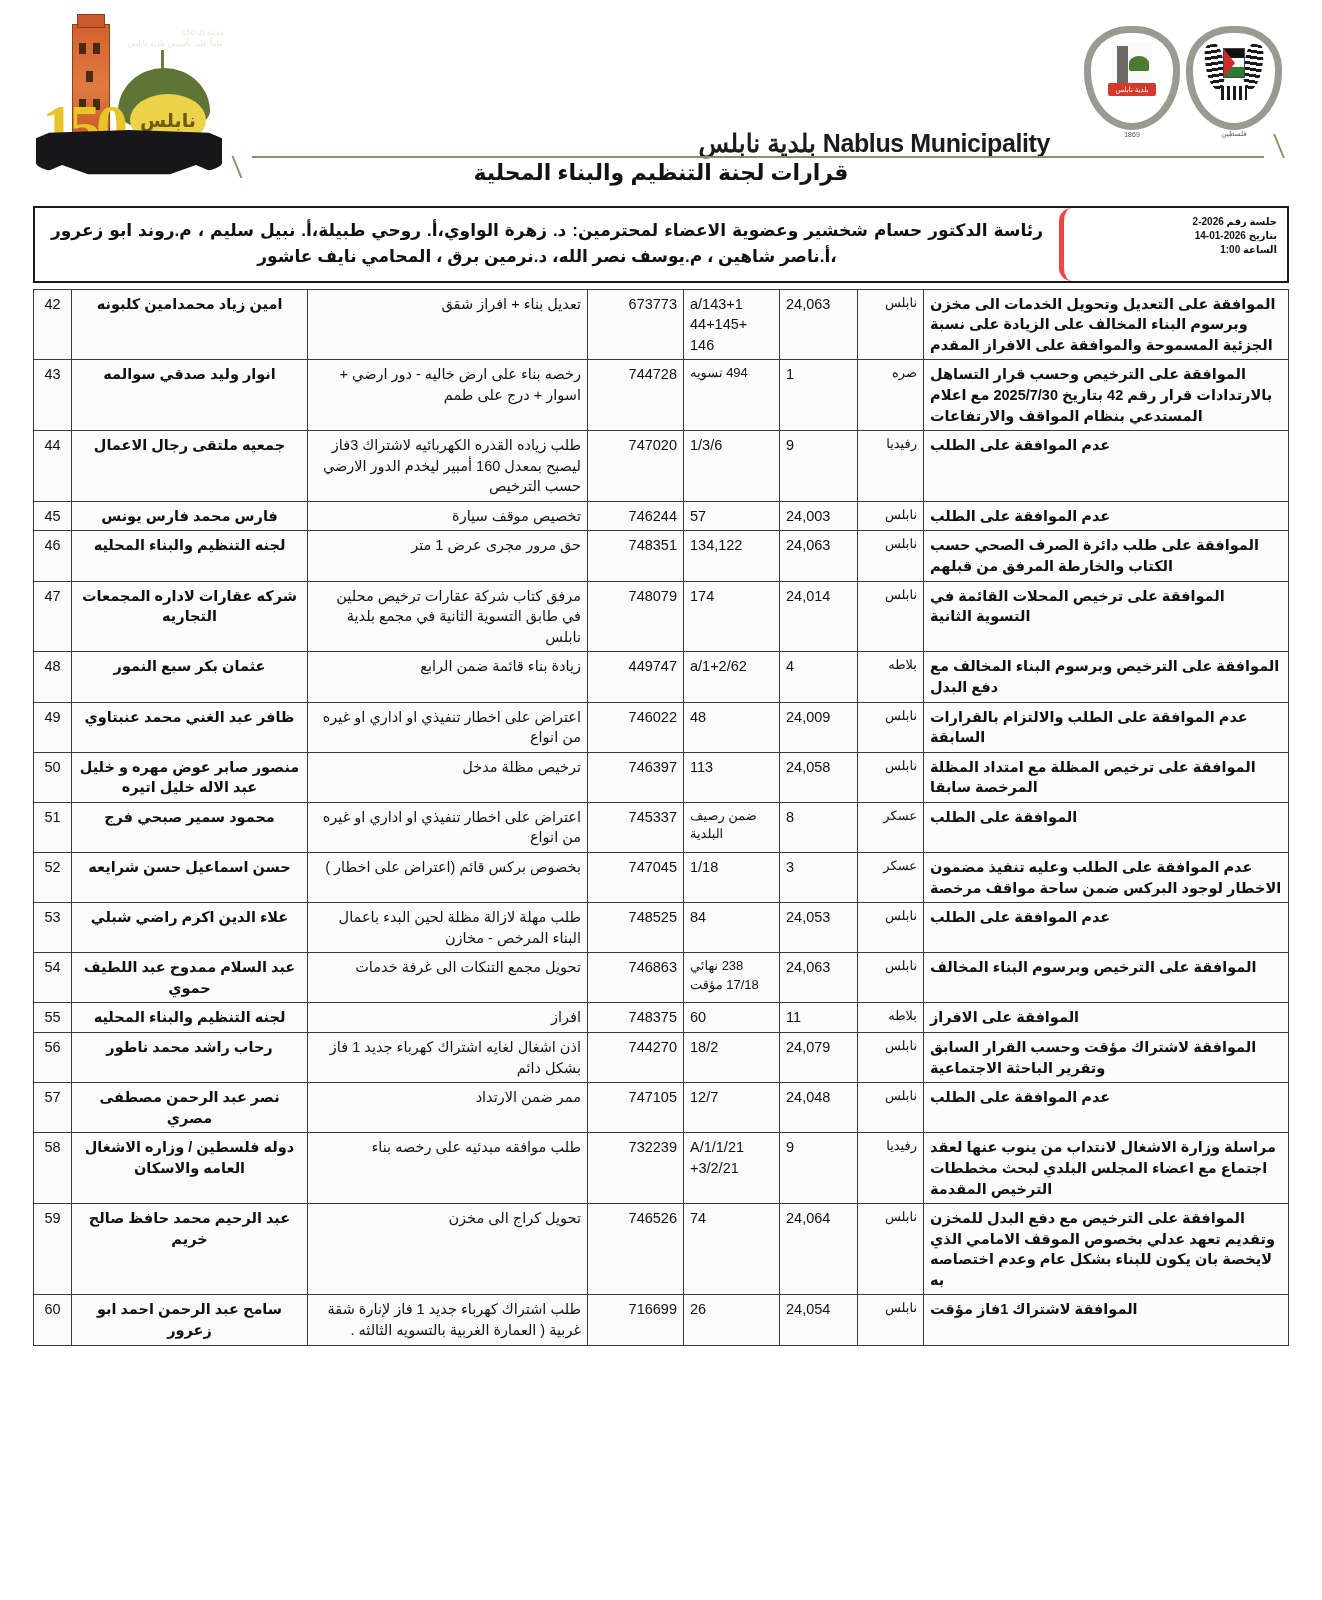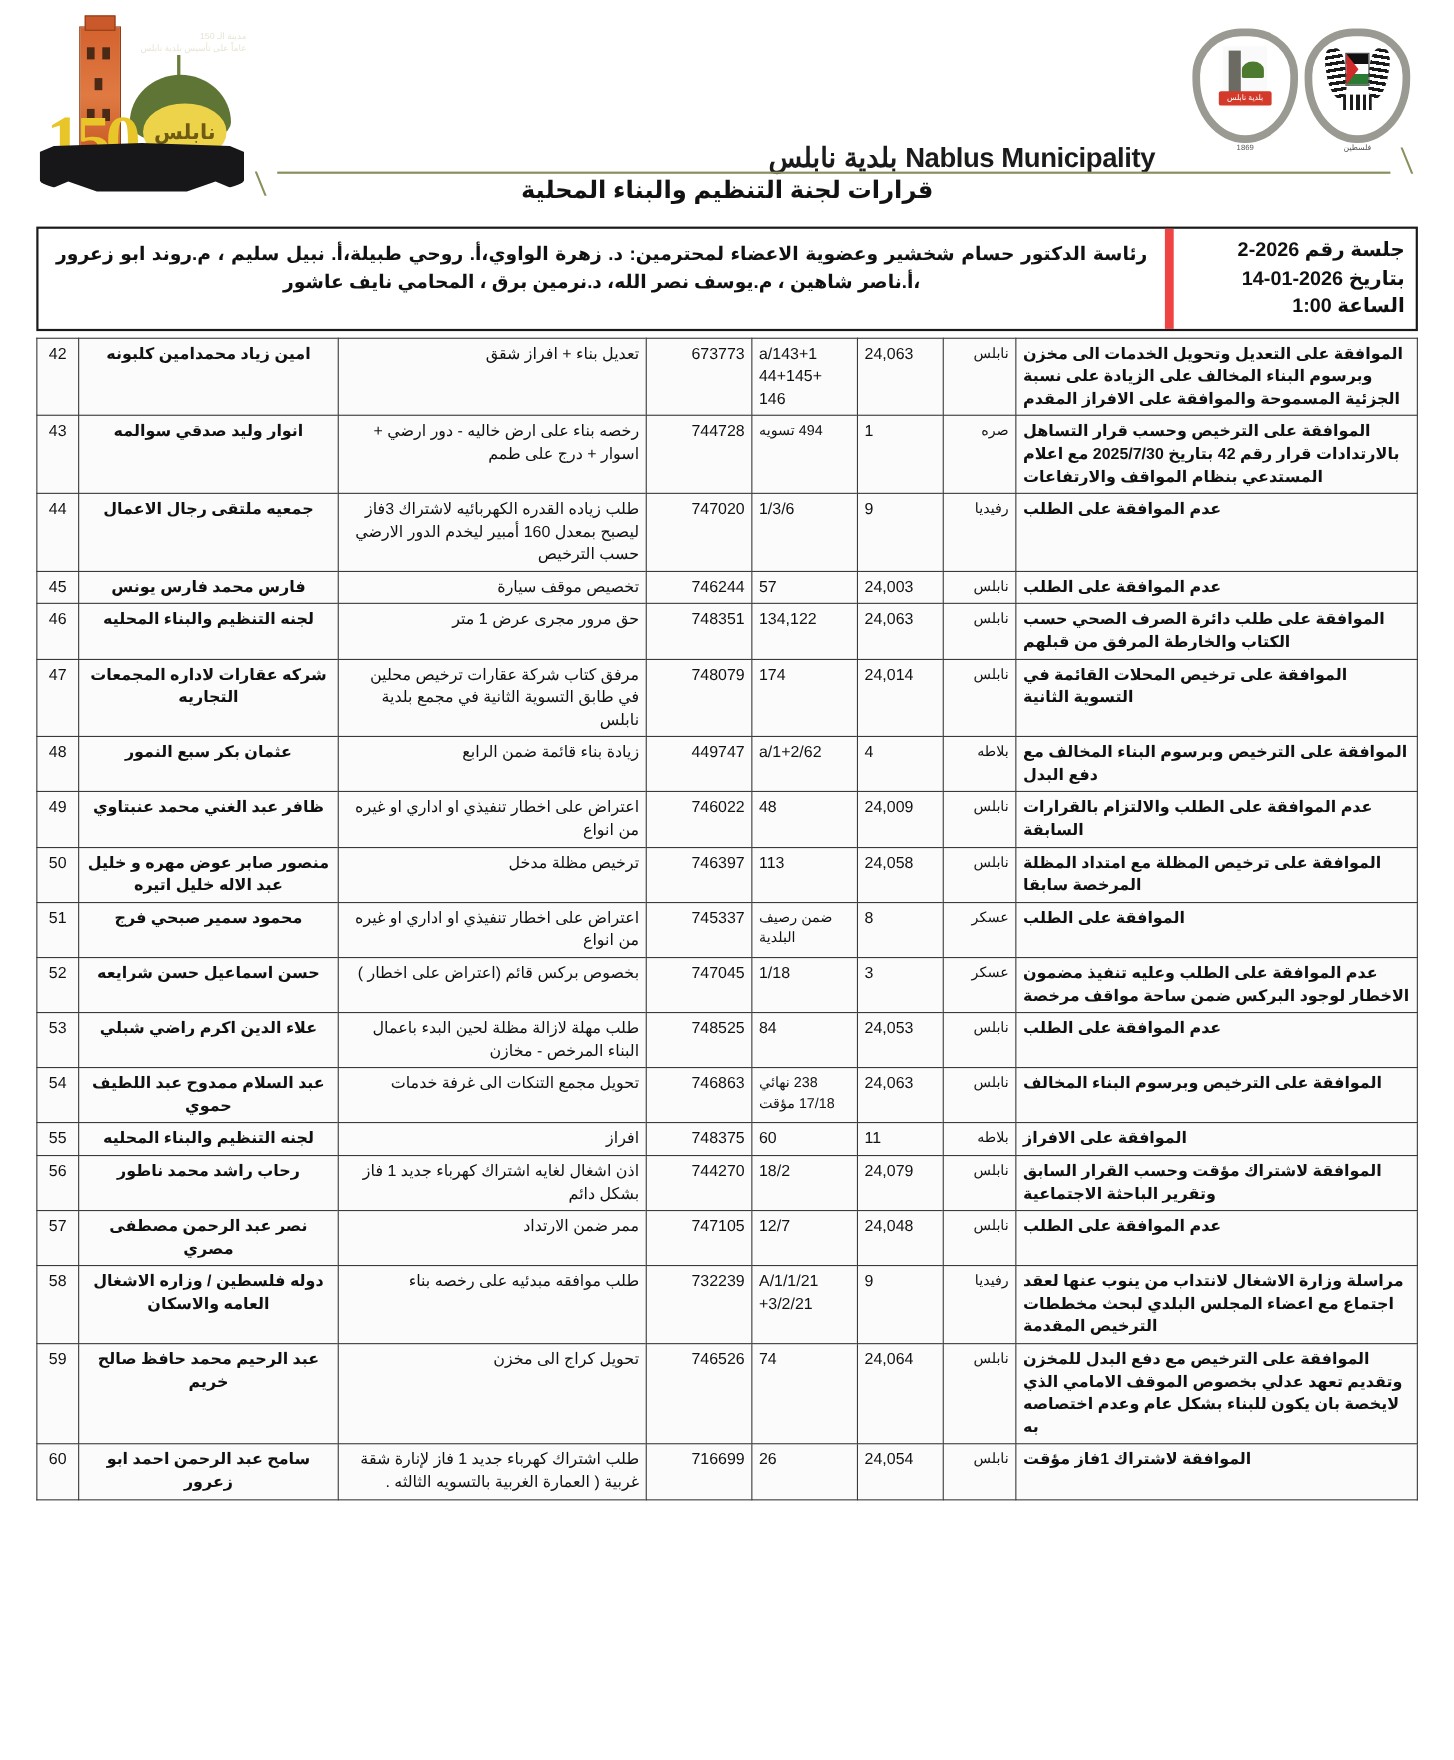--- a/index.html
+++ b/index.html
@@ -298,27 +298,28 @@
     margin: 6px 33px 0 33px;
     border: 2px solid #1a1a1a;
     display: flex;
     flex-direction: row;
     min-height: 74px;
     box-sizing: border-box;
   }
   .session-meta {
     width: 228px;
     flex: 0 0 228px;
-    border-left: 8px solid #ef4444;
+    border-left: 5px solid #ef4444;
     padding: 7px 10px 7px 8px;
-    font-size: 18px;
+    font-size: 10px;
     font-weight: bold;
     line-height: 1.42;
     text-align: right;
     box-sizing: border-box;
+    border-radius: 13px;
   }
   .session-members {
     flex: 1 1 auto;
     padding: 10px 16px;
     font-size: 17px;
     font-weight: bold;
     line-height: 1.55;
     text-align: justify;
     text-align-last: center;
     box-sizing: border-box;

